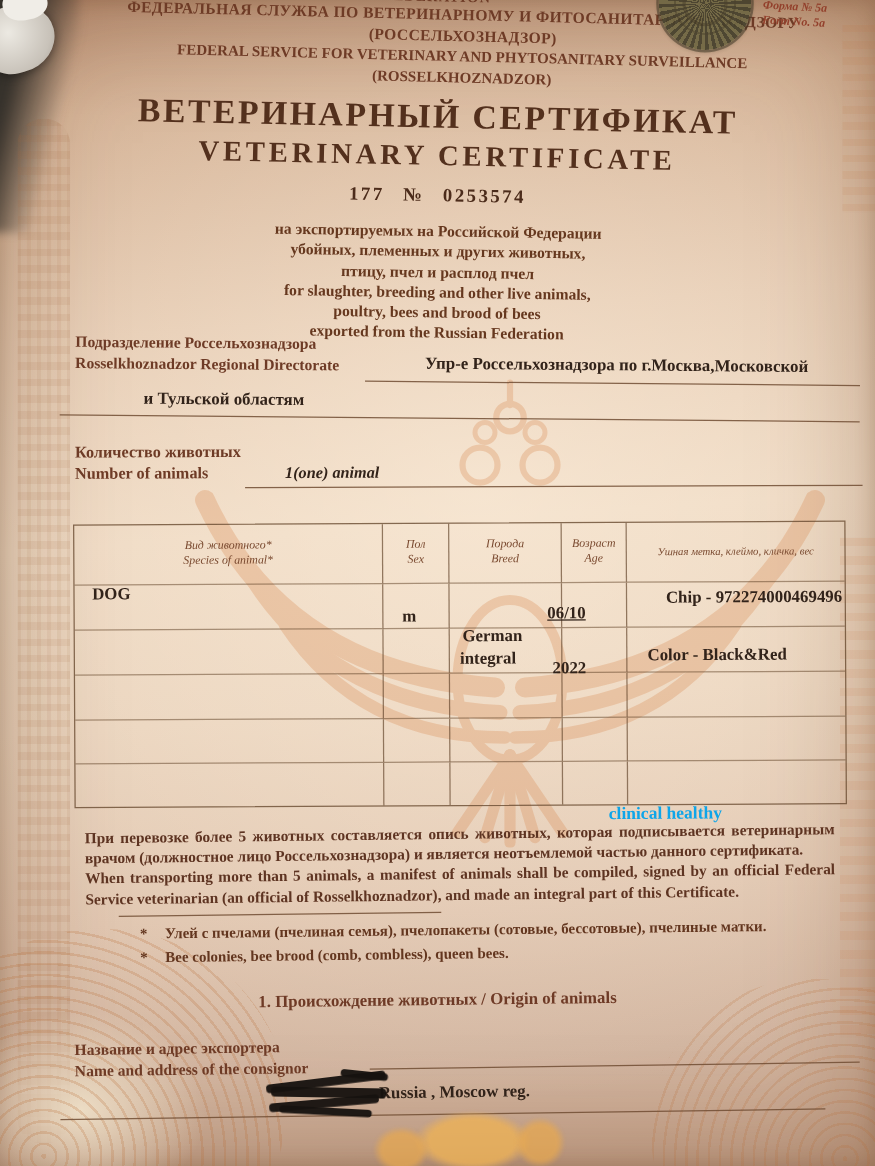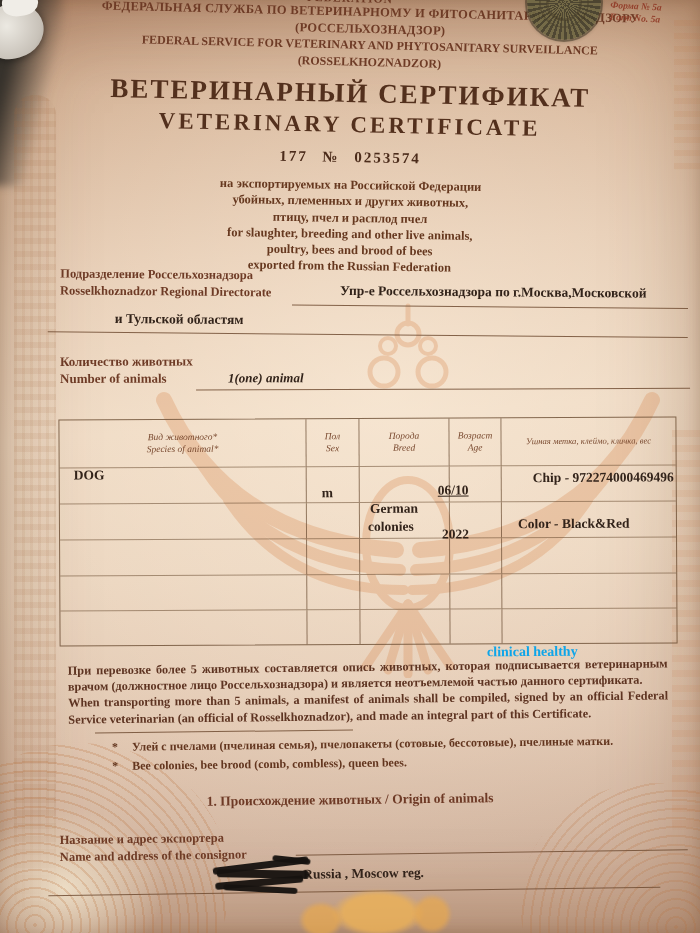--- a/index.html
+++ b/index.html
@@ -293,21 +293,21 @@
       <div class="vcell last-row"></div>
       <div class="vcell last-row"></div>
       <div class="vcell last-row"></div>
       <div class="vcell last-row"></div>
       <div class="vcell last-col last-row"></div>
     </div>
 
     <div class="t-entry e-species">DOG</div>
     <div class="t-entry e-sex">m</div>
     <div class="t-entry e-breed1">German</div>
-    <div class="t-entry e-breed2">colonies</div>
+    <div class="t-entry e-breed2">integral</div>
     <div class="t-entry e-age1">06/10</div>
     <div class="t-entry e-age2">2022</div>
     <div class="t-entry e-id1">Chip - 972274000469496</div>
     <div class="t-entry e-id2">Color - Black&amp;Red</div>
   </div>
 
   <div class="blk clinical">clinical healthy</div>
 
   <div class="blk transport">
     <p>При перевозке более 5 животных составляется опись животных, которая подписывается ветеринарным врачом (должностное лицо Россельхознадзора) и является неотъемлемой частью данного сертификата.</p>

